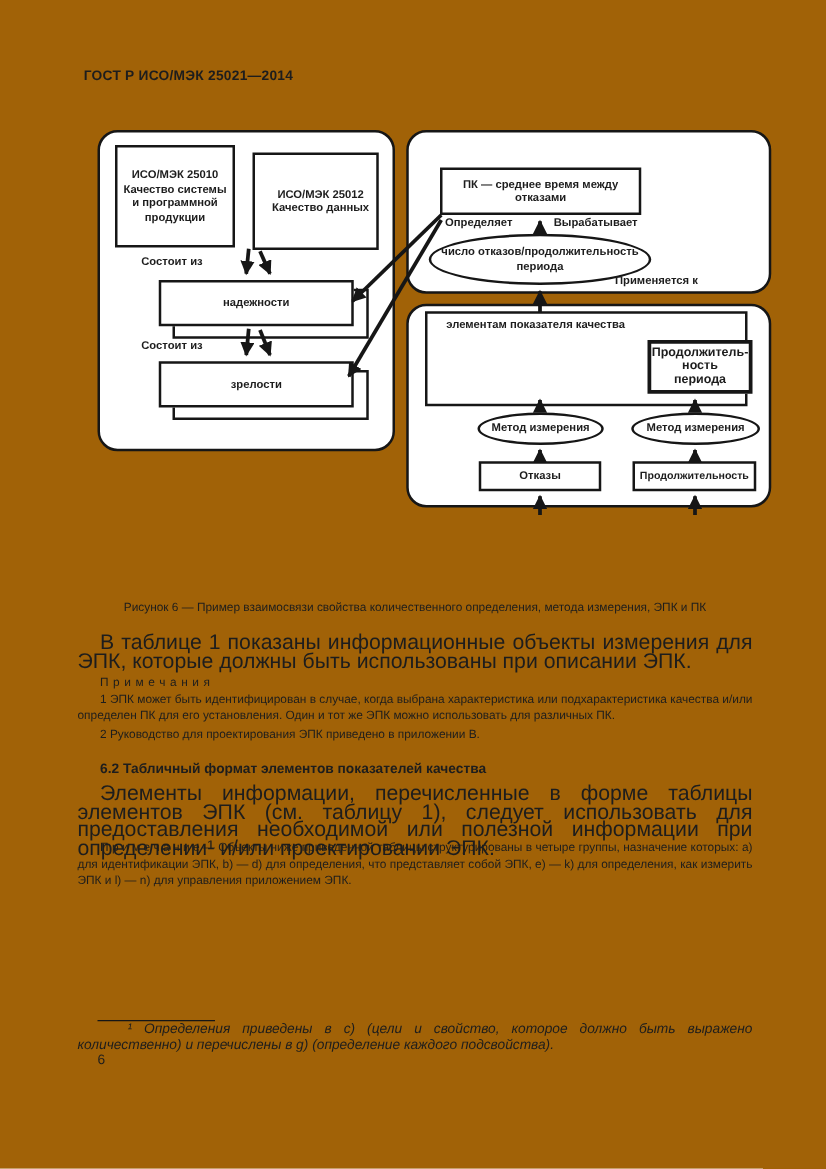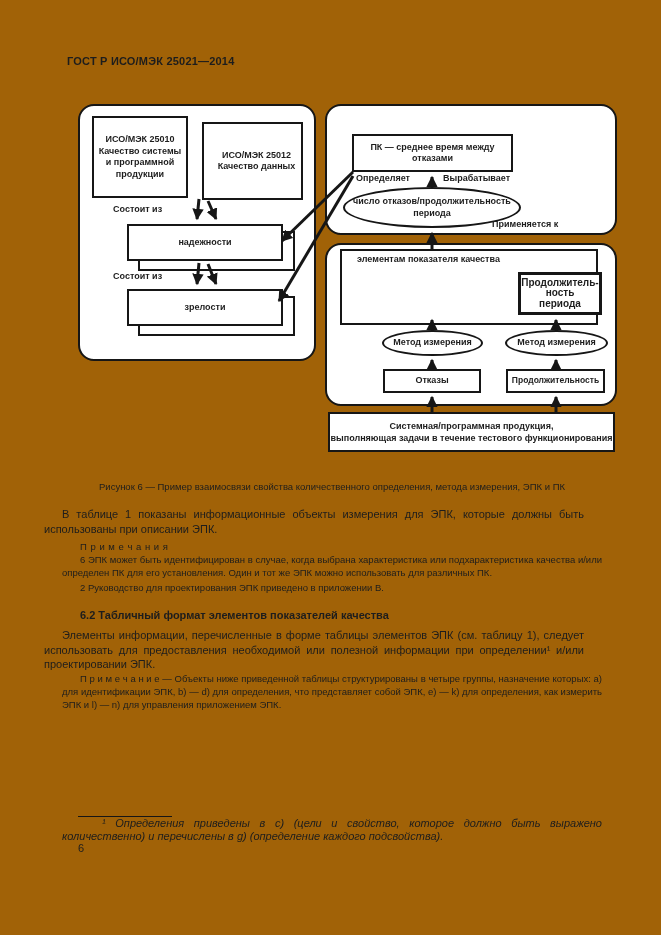--- a/index.html
+++ b/index.html
@@ -44,21 +44,21 @@
   #meth1  { left:382px; top:330px; width:101px; height:26px; border-width:2.5px; }
   #meth2  { left:505px; top:330px; width:103px; height:26px; border-width:2.5px; }
   #fail   { left:383px; top:369px; width:98px;  height:24px; border-width:2.5px; }
   #dur    { left:506px; top:369px; width:99px;  height:24px; border-width:2.5px; font-size:8.5px; }
   #target { left:328px; top:412px; width:287px; height:40px; border-width:2.5px; line-height:12px; }
 
   .arrows { position:absolute; left:0; top:0; width:661px; height:935px; z-index:6; pointer-events:none; }
 
   
   .caption { position:absolute; left:62px; top:481px; width:540px; text-align:center; font-size:9.5px; }
-  .para { position:absolute; left:44px; width:540px; text-align:justify; font-size:11px; line-height:14.5px; margin:0; }
+  .para { position:absolute; left:62px; width:540px; text-align:justify; font-size:17px; line-height:14.5px; margin:0; }
   #p1 { top:507px; text-indent:18px; }
   .note { position:absolute; left:62px; width:540px; text-align:justify; font-size:9.5px; line-height:13px; margin:0; }
   #ntitle { top:540px; text-indent:18px; letter-spacing:.5px; }
   #n1 { top:553px; text-indent:18px; }
   #n2 { top:581px; text-indent:18px; }
   #h62 { position:absolute; left:80px; top:609px; font-size:11px; font-weight:bold; }
   #p2 { top:628px; text-indent:18px; }
   #pnote { top:672px; text-indent:18px; }
 
   #frule { position:absolute; left:78px; top:816px; width:94px; height:0; border-top:1.5px solid #161616; }
@@ -103,22 +103,20 @@
   <div id="qrect"></div>
   <div class="lbl" id="qlbl">элементам показателя качества</div>
   <div class="bx" id="durper">Продолжитель-
 ность
 периода</div>
   <div class="bx ell" id="meth1">Метод измерения</div>
   <div class="bx ell" id="meth2">Метод измерения</div>
   <div class="bx" id="fail">Отказы</div>
   <div class="bx" id="dur">Продолжительность</div>
 
-  <div class="bx" id="target">Системная/программная продукция,
-выполняющая задачи в течение тестового функционирования</div>
 
   <svg class="arrows" viewBox="0 0 661 935" aria-hidden="true">
     <defs>
       <marker id="ah" markerWidth="4.2" markerHeight="3.8" refX="3.4" refY="1.9" orient="auto">
         <polygon points="0 0, 3.8 1.9, 0 3.8" fill="#161616"></polygon>
       </marker>
     </defs>
     <g stroke="#161616" stroke-width="3" fill="none">
       <line x1="199" y1="199" x2="197" y2="219" marker-end="url(#ah)"></line>
       <line x1="208" y1="201" x2="216" y2="219" marker-end="url(#ah)"></line>
@@ -135,21 +133,21 @@
       <line x1="432" y1="412" x2="432" y2="397" marker-end="url(#ah)"></line>
       <line x1="556" y1="412" x2="556" y2="397" marker-end="url(#ah)"></line>
     </g>
   </svg>
 
   <div class="caption">Рисунок 6 — Пример взаимосвязи свойства количественного определения, метода измерения, ЭПК и ПК</div>
 
   <p class="para" id="p1">В таблице 1 показаны информационные объекты измерения для ЭПК, которые должны быть использованы при описании ЭПК.</p>
 
   <p class="note" id="ntitle">П р и м е ч а н и я</p>
-  <p class="note" id="n1">6 ЭПК может быть идентифицирован в случае, когда выбрана характеристика или подхарактеристика качества и/или определен ПК для его установления. Один и тот же ЭПК можно использовать для различных ПК.</p>
+  <p class="note" id="n1">1 ЭПК может быть идентифицирован в случае, когда выбрана характеристика или подхарактеристика качества и/или определен ПК для его установления. Один и тот же ЭПК можно использовать для различных ПК.</p>
   <p class="note" id="n2">2 Руководство для проектирования ЭПК приведено в приложении В.</p>
 
   <div id="h62">6.2 Табличный формат элементов показателей качества</div>
   <p class="para" id="p2">Элементы информации, перечисленные в форме таблицы элементов ЭПК (см. таблицу 1), следует использовать для предоставления необходимой или полезной информации при определении¹ и/или проектировании ЭПК.</p>
   <p class="note" id="pnote">П р и м е ч а н и е — Объекты ниже приведенной таблицы структурированы в четыре группы, назначение которых: a) для идентификации ЭПК, b) — d) для определения, что представляет собой ЭПК, e) — k) для определения, как измерить ЭПК и l) — n) для управления приложением ЭПК.</p>
 
   <div id="frule"></div>
   <p id="fnote">¹ Определения приведены в c) (цели и свойство, которое должно быть выражено количественно) и перечислены в g) (определение каждого подсвойства).</p>
   <div id="pgnum">6</div>
 

